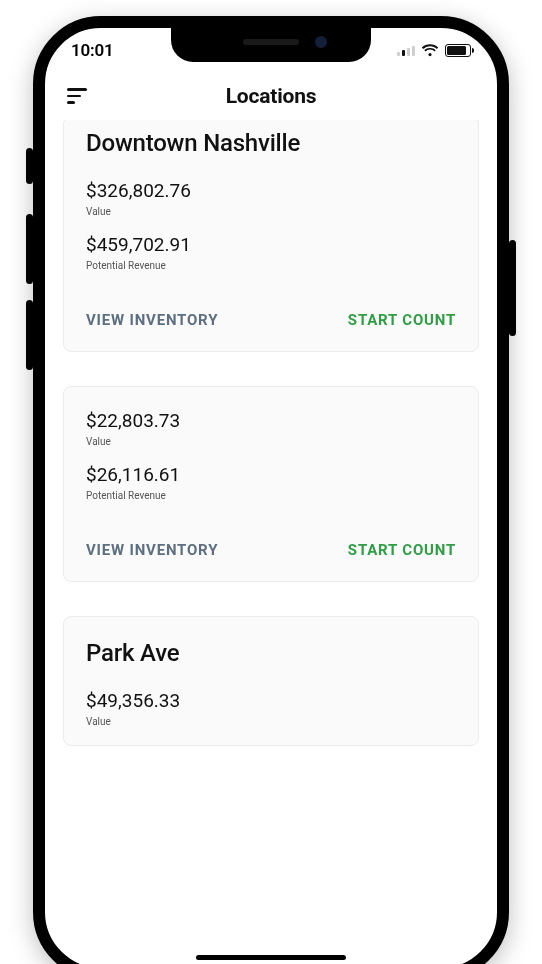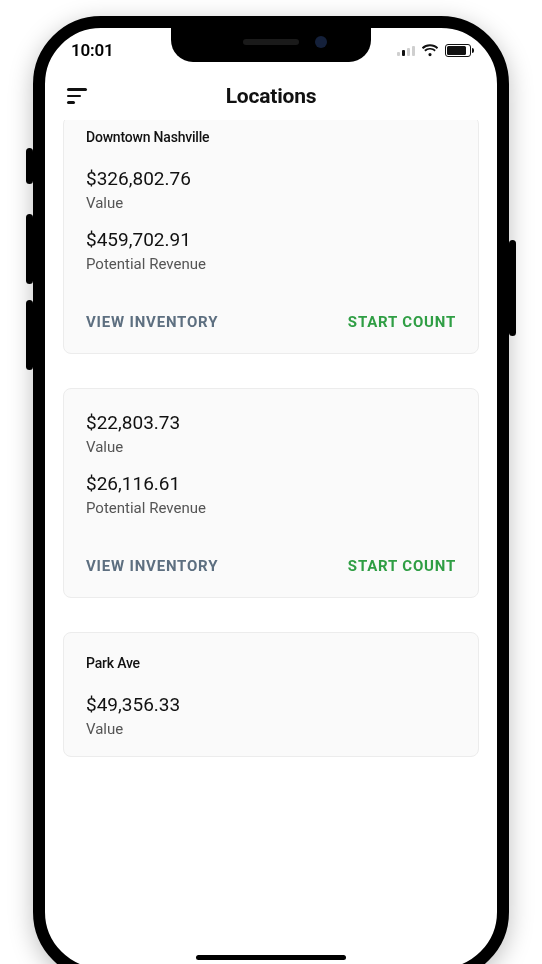--- a/index.html
+++ b/index.html
@@ -52,23 +52,23 @@
     .header .menu{ position:absolute; left:22px; top:50%; transform:translateY(-50%); width:24px; height:24px; display:flex; flex-direction:column; justify-content:center; gap:4px; }
     .header .menu span{ height:2.5px; background:#111; border-radius:2px; }
     .header .menu span:nth-child(1){ width:20px; }
     .header .menu span:nth-child(2){ width:14px; }
     .header .menu span:nth-child(3){ width:8px; }
     .header h1{ font-size:21px; font-weight:700; letter-spacing:-.2px; color:#111; }
 
     
     .content{ padding:8px 18px 0; overflow:hidden; height:calc(100% - 44px - 48px); }
     .card{ background:#fafafa; border:1px solid #ececec; border-radius:8px; padding:22px 22px 18px; margin-bottom:34px; }
-    .card h2{ font-size:14px; font-weight:500; color:#111; margin-bottom:22px; letter-spacing:-.2px; }
+    .card h2{ font-size:24px; font-weight:500; color:#111; margin-bottom:22px; letter-spacing:-.2px; }
     .metric .amount{ font-size:19px; font-weight:400; color:#111; margin-bottom:4px; }
-    .metric .label{ font-size:15px; color:#555; }
+    .metric .label{ font-size:10px; color:#555; }
     .metric + .metric{ margin-top:16px; }
     .actions{ display:flex; justify-content:space-between; align-items:center; margin-top:36px; }
     .actions button{ background:none; border:none; font-size:15px; font-weight:700; letter-spacing:.8px; cursor:pointer; padding:4px 0; }
     .view-btn{ color:#5d6f80; }
     .count-btn{ color:#2f9e44; }
     
     .card.first{ margin-top:-12px; padding-top:12px; }
     .card.first h2{ margin-top:0; }
 
     

